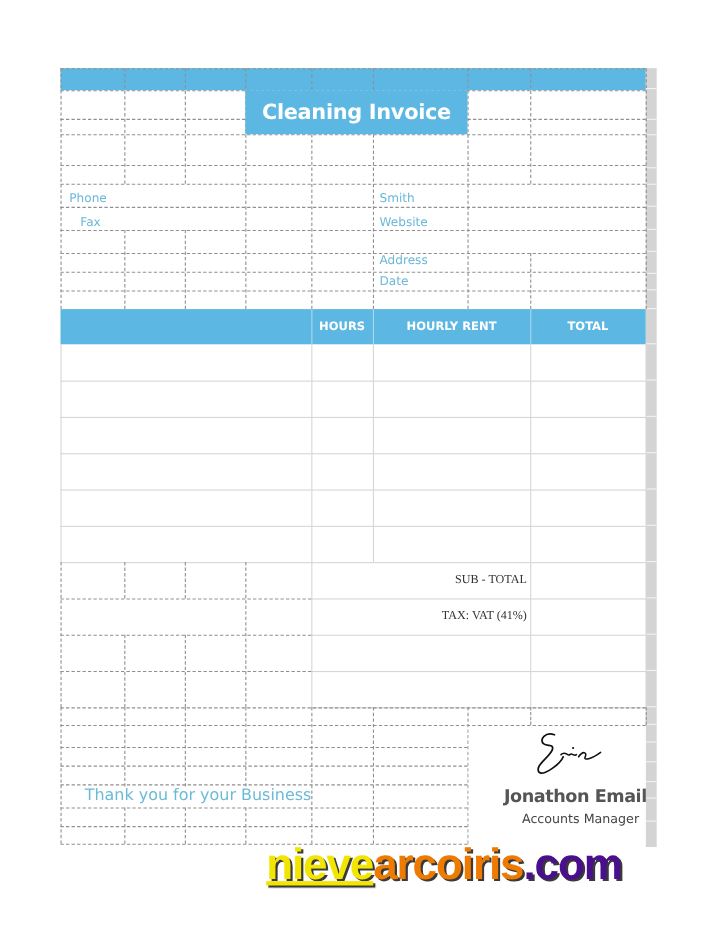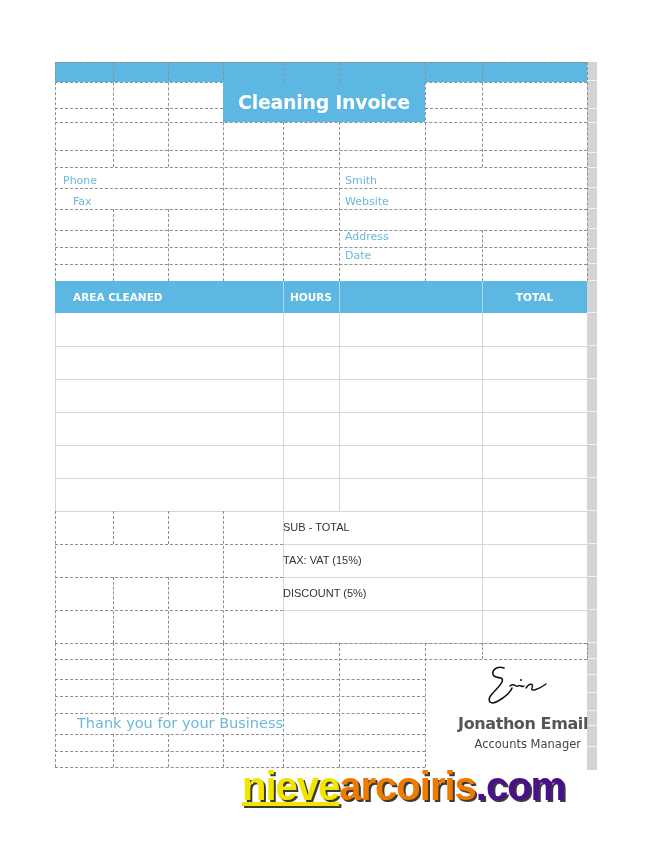--- a/index.html
+++ b/index.html
@@ -9,21 +9,21 @@
   .rightbar i { position:absolute; left:0; width:10px; height:1px; background:#f2f2f2; }
   .hl { position:absolute; height:0; border-top:1px dashed #8f8f8f; }
   .vl { position:absolute; width:0; border-left:1px dashed #8f8f8f; }
   .shl { position:absolute; height:1px; background:#d6d6d6; }
   .svl { position:absolute; width:1px; background:#d6d6d6; }
   .band { position:absolute; background:#5cb8e2; }
   .title { position:absolute; left:223px; top:82px; width:202px; height:40px; background:#5cb8e2; color:#fff; font-weight:bold; font-size:19px; display:flex; align-items:center; justify-content:center; font-family:"DejaVu Sans", sans-serif; letter-spacing:-0.3px; }
   .lbl { position:absolute; color:#6bb8d8; font-size:11px; font-family:"DejaVu Sans", sans-serif; }
   .th { position:absolute; top:281px; height:32px; display:flex; align-items:center; color:#fff; font-weight:bold; font-size:10.5px; font-family:"DejaVu Sans", sans-serif; }
   .th.c { justify-content:center; }
-  .sum { position:absolute; left:283px; width:196px; text-align:left; color:#333; font-size:11px; font-family:Liberation Sans, sans-serif; }
+  .sum { position:absolute; left:283px; width:196px; text-align:right; color:#333; font-size:11px; font-family:Liberation Serif, serif; }
   .grand { position:absolute; left:283px; width:196px; text-align:right; color:#444; font-size:16px; font-family:"Liberation Serif", serif; }
   .thanks { position:absolute; left:77px; top:715px; color:#6bbad8; font-size:14.5px; font-family:"DejaVu Sans", sans-serif; }
   .sigbox { position:absolute; left:426px; top:660px; width:161px; height:108px; background:#fff; }
   .signame { position:absolute; left:426px; top:714px; width:162px; text-align:right; color:#555; font-weight:bold; font-size:16px; font-family:"DejaVu Sans", sans-serif; letter-spacing:-0.4px; }
   .sigrole { position:absolute; left:426px; top:737px; width:155px; text-align:right; color:#444; font-size:11.5px; font-family:"DejaVu Sans", sans-serif; }
   .wm { position:absolute; left:242px; top:764px; font-size:40px; font-weight:bold; font-family:"Liberation Sans", sans-serif; letter-spacing:-1px; text-shadow:2px 2px 0 #3a3a3a; }
   .wm .y { color:#f2e600;text-decoration:underline; } .wm .o { color:#ee7a00; } .wm .p { color:#4a0f8c; }
 </style>
 </head>
 <body>
@@ -97,22 +97,22 @@
   <div class="lbl" style="left:73px;top:195px">Fax</div>
   <div class="lbl" style="left:345px;top:174px">Smith</div>
   <div class="lbl" style="left:345px;top:195px">Website</div>
   <div class="lbl" style="left:345px;top:230px">Address</div>
   <div class="lbl" style="left:345px;top:249px">Date</div>
 
   <div class="band" style="left:55px;top:281px;width:532px;height:32px;"></div>
   <div class="svl" style="left:283px;top:281px;height:32px;background:#a9d8ef"></div>
   <div class="svl" style="left:339px;top:281px;height:32px;background:#a9d8ef"></div>
   <div class="svl" style="left:482px;top:281px;height:32px;background:#a9d8ef"></div>
-  <div class="th" style="left:73px;width:200px">AREA CLEANED</div>
   <div class="th c" style="left:283px;width:56px">HOURS</div>
+  <div class="th c" style="left:339px;width:143px">HOURLY RENT</div>
   <div class="th c" style="left:482px;width:105px">TOTAL</div>
 
   <div class="svl" style="left:55px;top:313px;height:198px"></div>
   <div class="svl" style="left:283px;top:313px;height:330px"></div>
   <div class="svl" style="left:339px;top:313px;height:198px"></div>
   <div class="svl" style="left:482px;top:313px;height:330px"></div>
   <div class="svl" style="left:587px;top:313px;height:330px"></div>
   <div class="shl" style="left:55px;top:346px;width:532px"></div>
   <div class="shl" style="left:55px;top:379px;width:532px"></div>
   <div class="shl" style="left:55px;top:412px;width:532px"></div>
@@ -135,22 +135,21 @@
   <div class="hl" style="left:55px;top:577px;width:228px"></div>
   <div class="hl" style="left:55px;top:610px;width:228px"></div>
   <div class="vl" style="left:55px;top:511px;height:132px"></div>
   <div class="vl" style="left:113px;top:511px;height:33px"></div>
   <div class="vl" style="left:113px;top:577px;height:66px"></div>
   <div class="vl" style="left:168px;top:511px;height:33px"></div>
   <div class="vl" style="left:168px;top:577px;height:66px"></div>
   <div class="vl" style="left:223px;top:511px;height:132px"></div>
 
   <div class="sum" style="top:521px">SUB - TOTAL</div>
-  <div class="sum" style="top:554px">TAX: VAT (15%)</div>
-  <div class="sum" style="top:587px">DISCOUNT (5%)</div>
+  <div class="sum" style="top:554px">TAX: VAT (41%)</div>
   <div style="position:absolute;left:483px;top:512px;width:104px;height:32px"></div>
   <div style="position:absolute;left:483px;top:545px;width:104px;height:32px"></div>
   <div style="position:absolute;left:483px;top:578px;width:104px;height:32px"></div>
   <div style="position:absolute;left:483px;top:611px;width:104px;height:32px"></div>
 
   <div class="hl" style="left:55px;top:643px;width:532px"></div>
   <div class="hl" style="left:55px;top:659px;width:532px"></div>
   <div class="hl" style="left:55px;top:679px;width:370px"></div>
   <div class="hl" style="left:55px;top:696px;width:370px"></div>
   <div class="hl" style="left:55px;top:713px;width:370px"></div>

